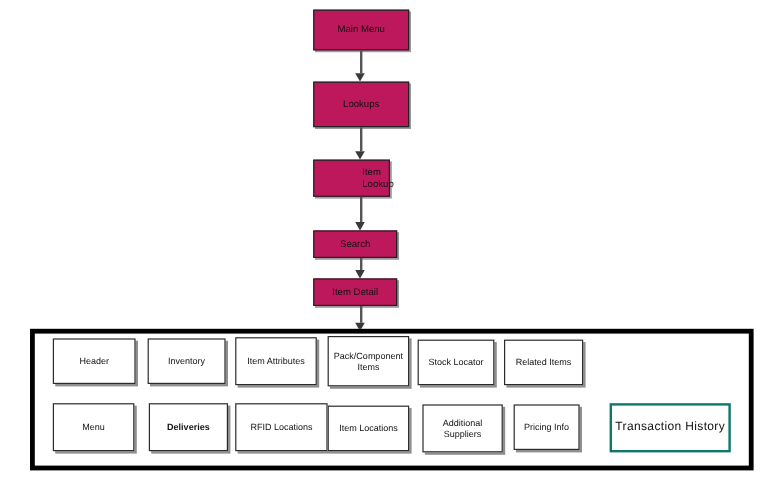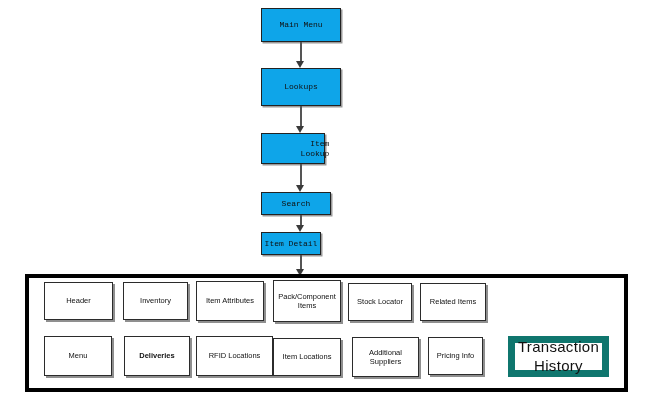--- a/index.html
+++ b/index.html
@@ -17,28 +17,27 @@
     width: 651px;
     height: 405px;
     background: #ffffff;
     overflow: hidden;
   }
 
   
   .node {
     position: absolute;
     box-sizing: border-box;
-    background: #0ea5e9;
+    background: #be185d;
     border: 1px solid #1a1a1a;
     display: flex;
     align-items: center;
     justify-content: center;
-    text-align: right;
+    text-align: left;
     line-height: 1.15;
-    font-family: Liberation Mono, monospace;
   }
 
   
   .flow-node {
     font-size: 8px;
     color: #111111;
     border: 1px solid #222222;
     box-shadow: 1.5px 1.5px 0 0 #9a9a9a;
   }
 
@@ -76,36 +75,37 @@
     align-items: center;
     justify-content: center;
     text-align: center;
     font-size: 7.5px;
     color: #111111;
     line-height: 1.25;
     padding: 0 2px;
   }
   
   .tile.emphasis {
-    font-size: 15px;
-    border: 7px solid #0f766e;
+    font-size: 10px;
+    border: 2px solid #0f766e;
     box-shadow: none;
     letter-spacing: 0.3px;
+    text-align: right;
   }
 </style>
 </head>
 <body>
 
 <div id="diagram">
 
 <div class="node flow-node" style="left: 261px; top: 8px; width: 80px; height: 34px;">Main Menu</div>
     <div class="node flow-node" style="left: 261px; top: 68px; width: 80px; height: 38px;">Lookups</div>
     <div class="node flow-node" style="left: 261px; top: 133px; width: 64px; height: 31px; padding-left: 44px;">Item Lookup</div>
     <div class="node flow-node" style="left: 261px; top: 192px; width: 70px; height: 23px;">Search</div>
-    <div class="node flow-node" style="left: 261px; top: 232px; width: 60px; height: 23px;">Item Detail</div>
+    <div class="node flow-node" style="left: 261px; top: 232px; width: 70px; height: 23px;">Item Detail</div>
     <div class="connector" style="left: 300px; top: 42px; height: 19px;"></div>
     <div class="arrowhead" style="left: 296.3px; top: 61px;"></div>
     <div class="connector" style="left: 300px; top: 106px; height: 20px;"></div>
     <div class="arrowhead" style="left: 296.3px; top: 126px;"></div>
     <div class="connector" style="left: 300px; top: 164px; height: 21px;"></div>
     <div class="arrowhead" style="left: 296.3px; top: 185px;"></div>
     <div class="connector" style="left: 300px; top: 215px; height: 10px;"></div>
     <div class="arrowhead" style="left: 296.3px; top: 225px;"></div>
     <div class="connector" style="left: 300px; top: 255px; height: 14px;"></div>
     <div class="arrowhead" style="left: 296.3px; top: 269px;"></div>

